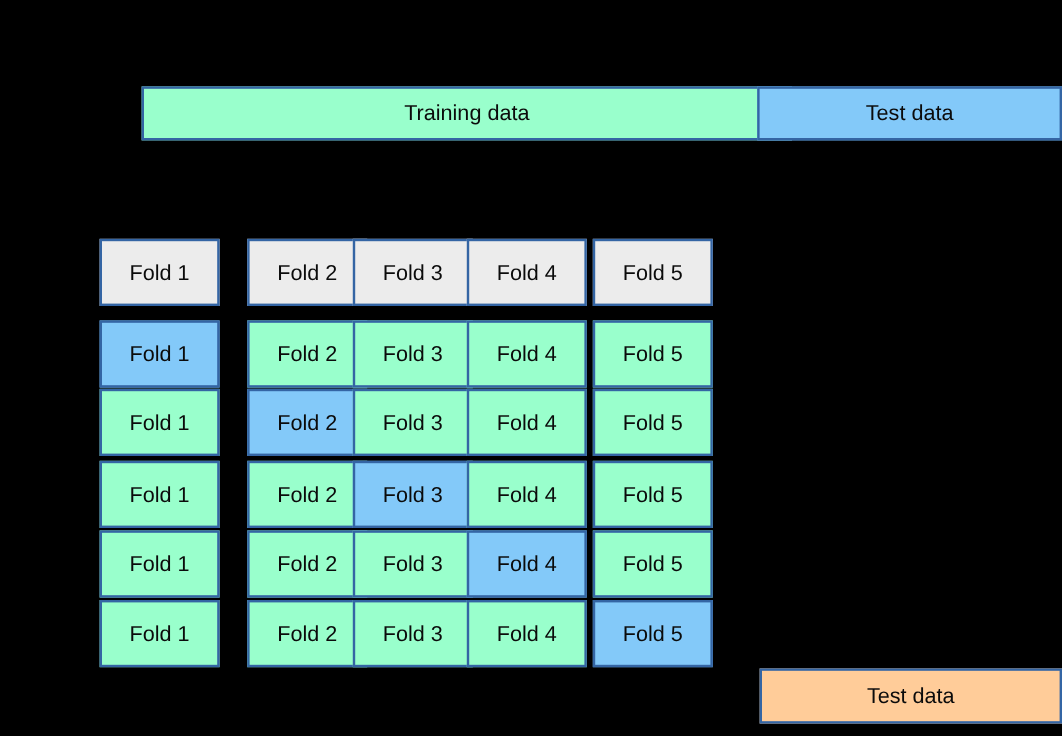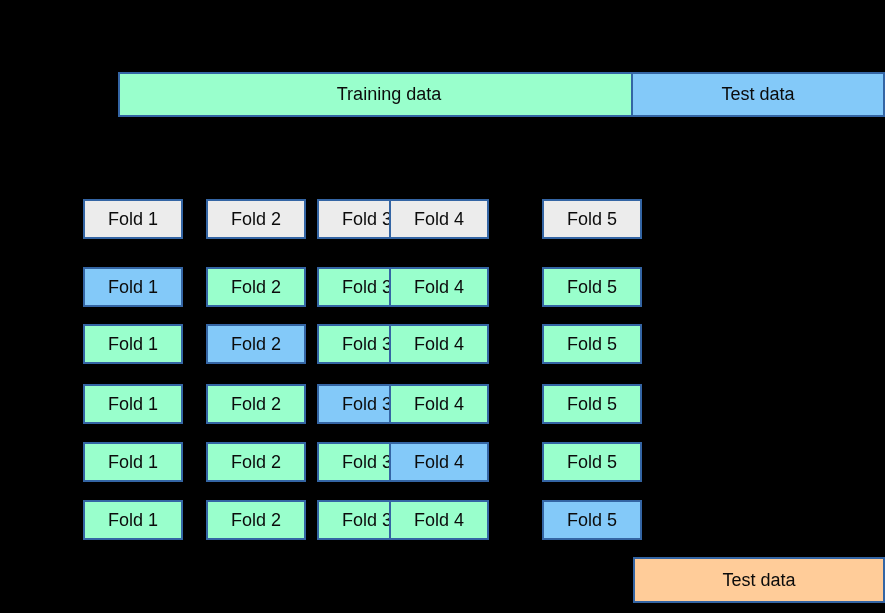--- a/index.html
+++ b/index.html
@@ -27,22 +27,22 @@
   .gray{background:var(--box-gray);}
   .green{background:var(--train-green);}
   .blue{background:var(--test-blue);}
   .orange{background:var(--final-orange);}
 
   .all-data{left:83px;top:2px;width:802px;height:43px;}
   .training{left:83px;top:72px;width:542px;height:45px;margin-left:35px;}
   .test-top{left:631px;top:72px;width:254px;height:45px;}
   .final-test{left:633px;top:557px;width:252px;height:46px;}
 
-  .cell{width:100px;height:40px;}
-  .c1{left:83px}.c2{left:206px}.c3{left:317px}.c4{left:389px}.c5{left:542px}
+  .cell{width:100px;height:56px;}
+  .c1{left:83px}.c2{left:206px}.c3{left:294px}.c4{left:389px}.c5{left:494px}
   .rh{top:199px}.r1{top:267px}.r2{top:324px}.r3{top:384px}.r4{top:442px}.r5{top:500px}
 </style>
 </head>
 <body>
 
 <div id="canvas">
 
 
   <div class="box green training">Training data</div>
   <div class="box blue test-top">Test data</div>

